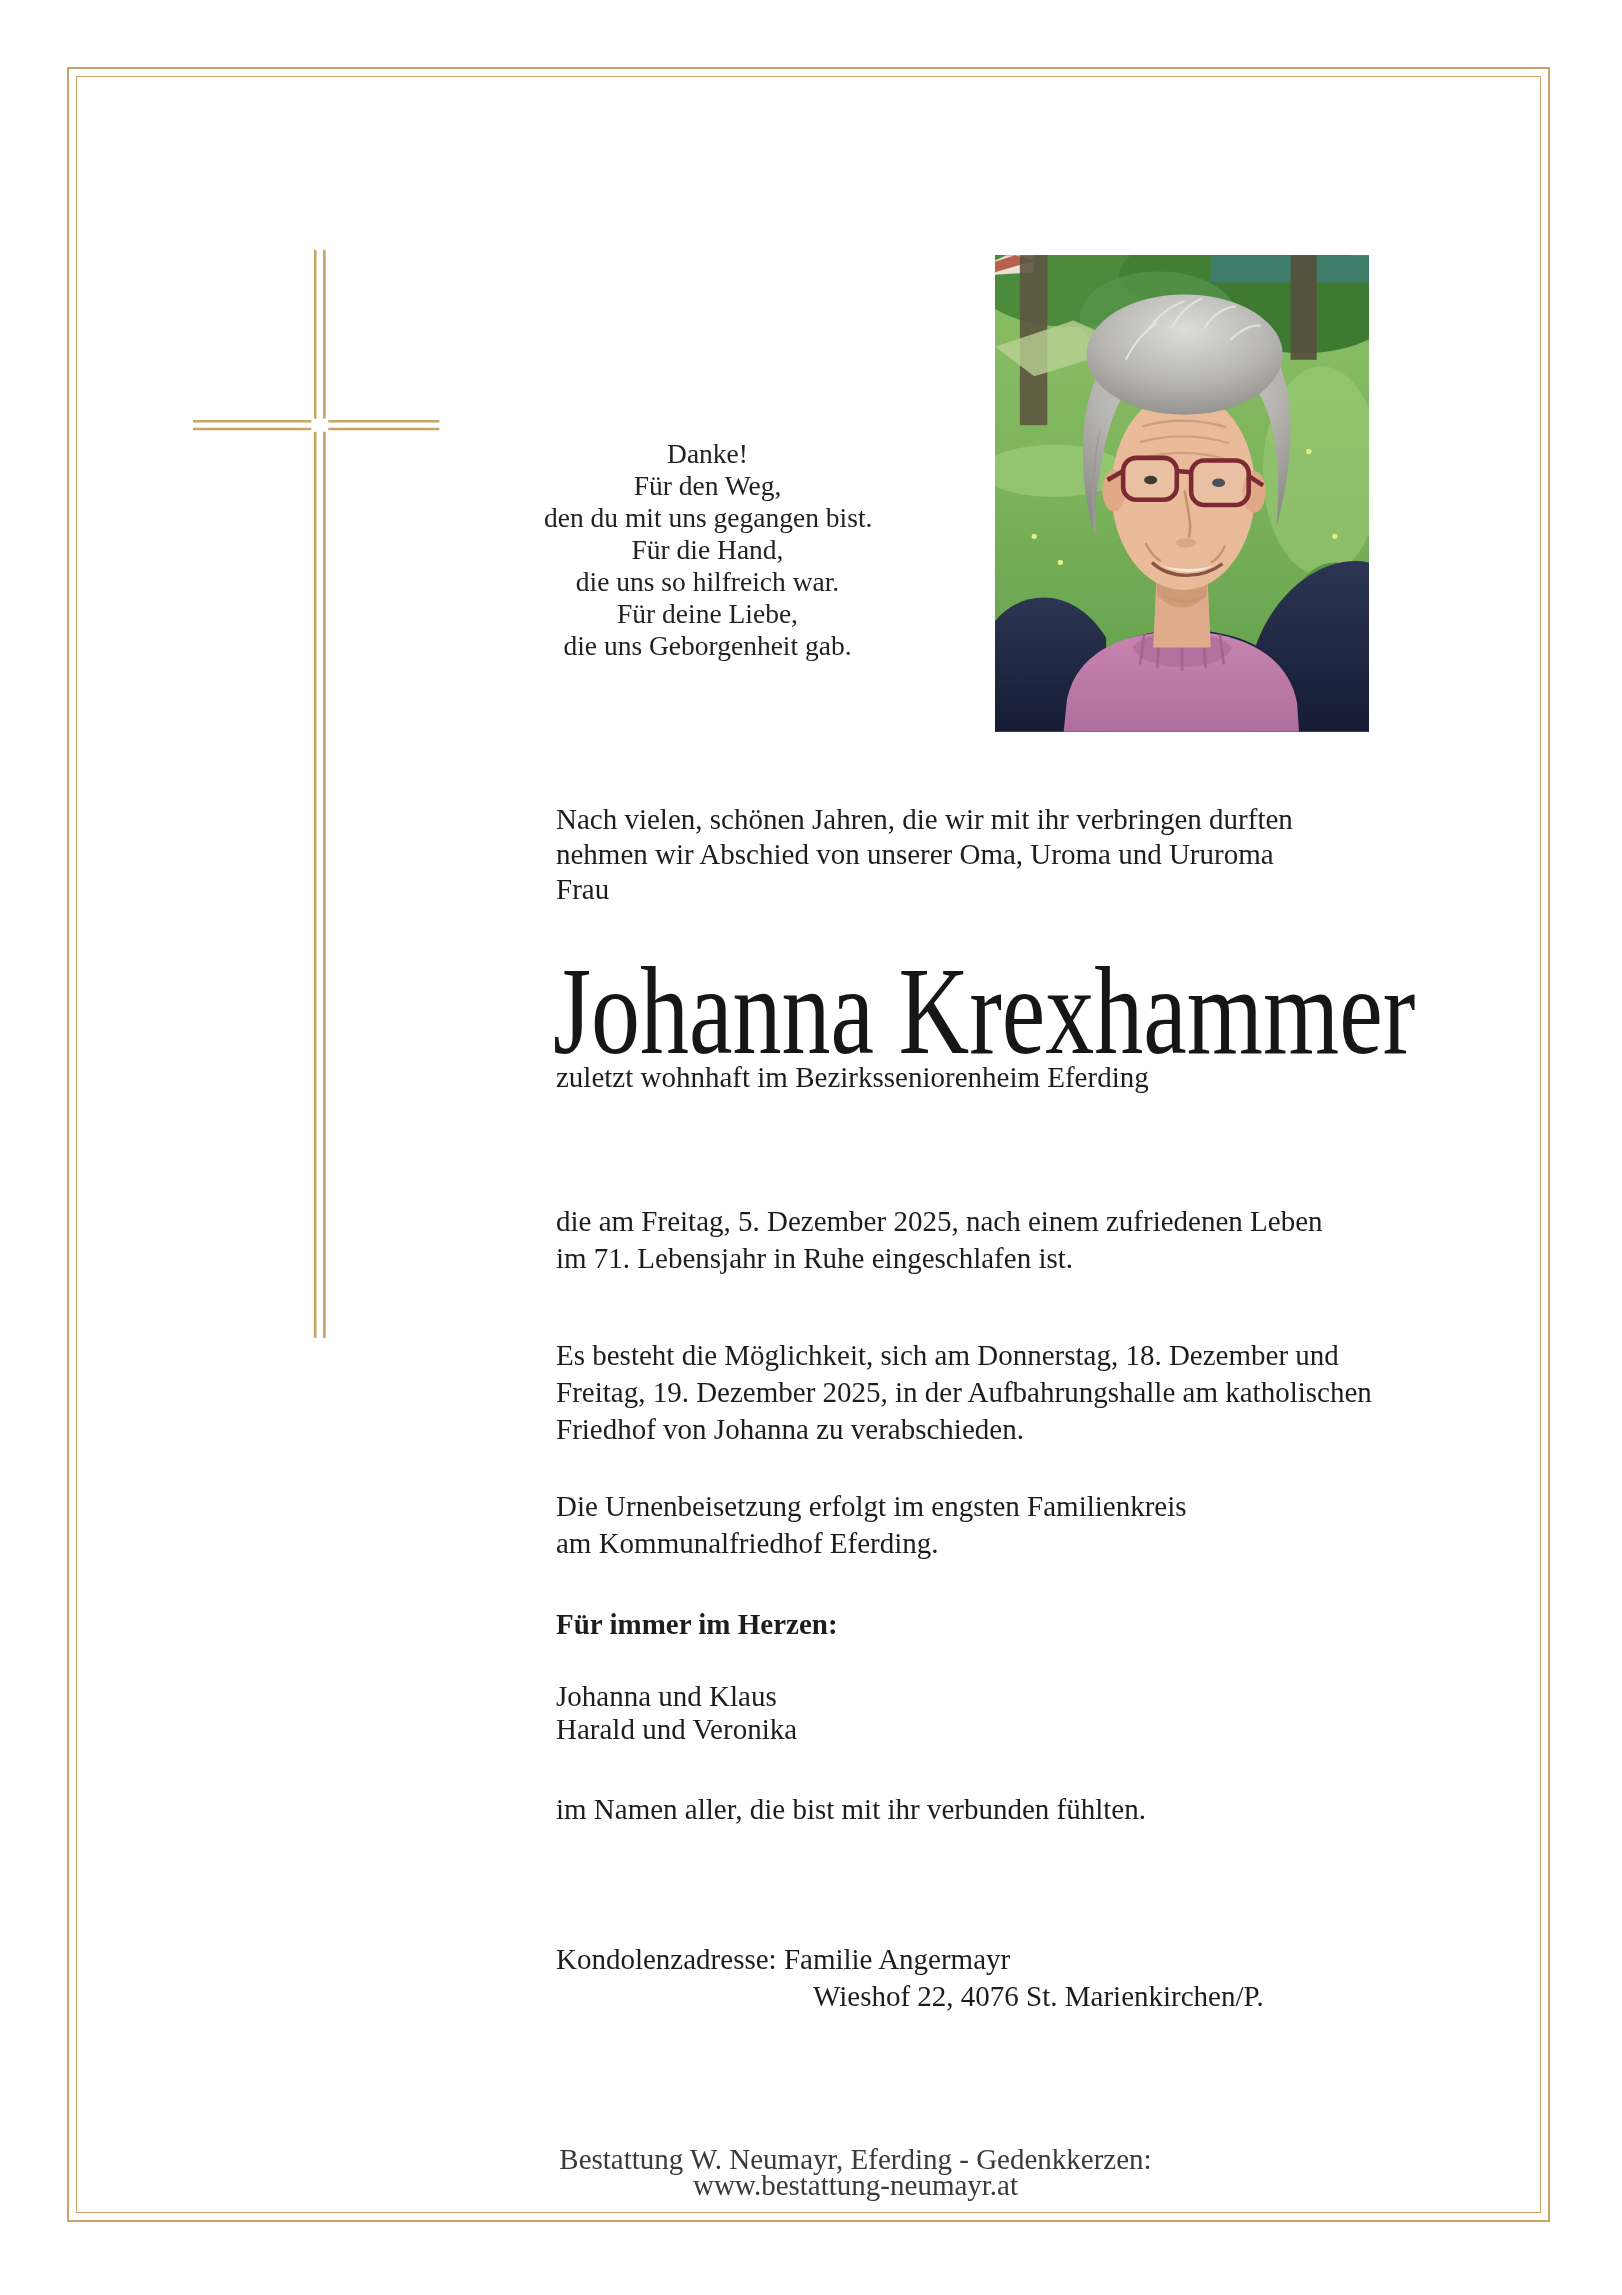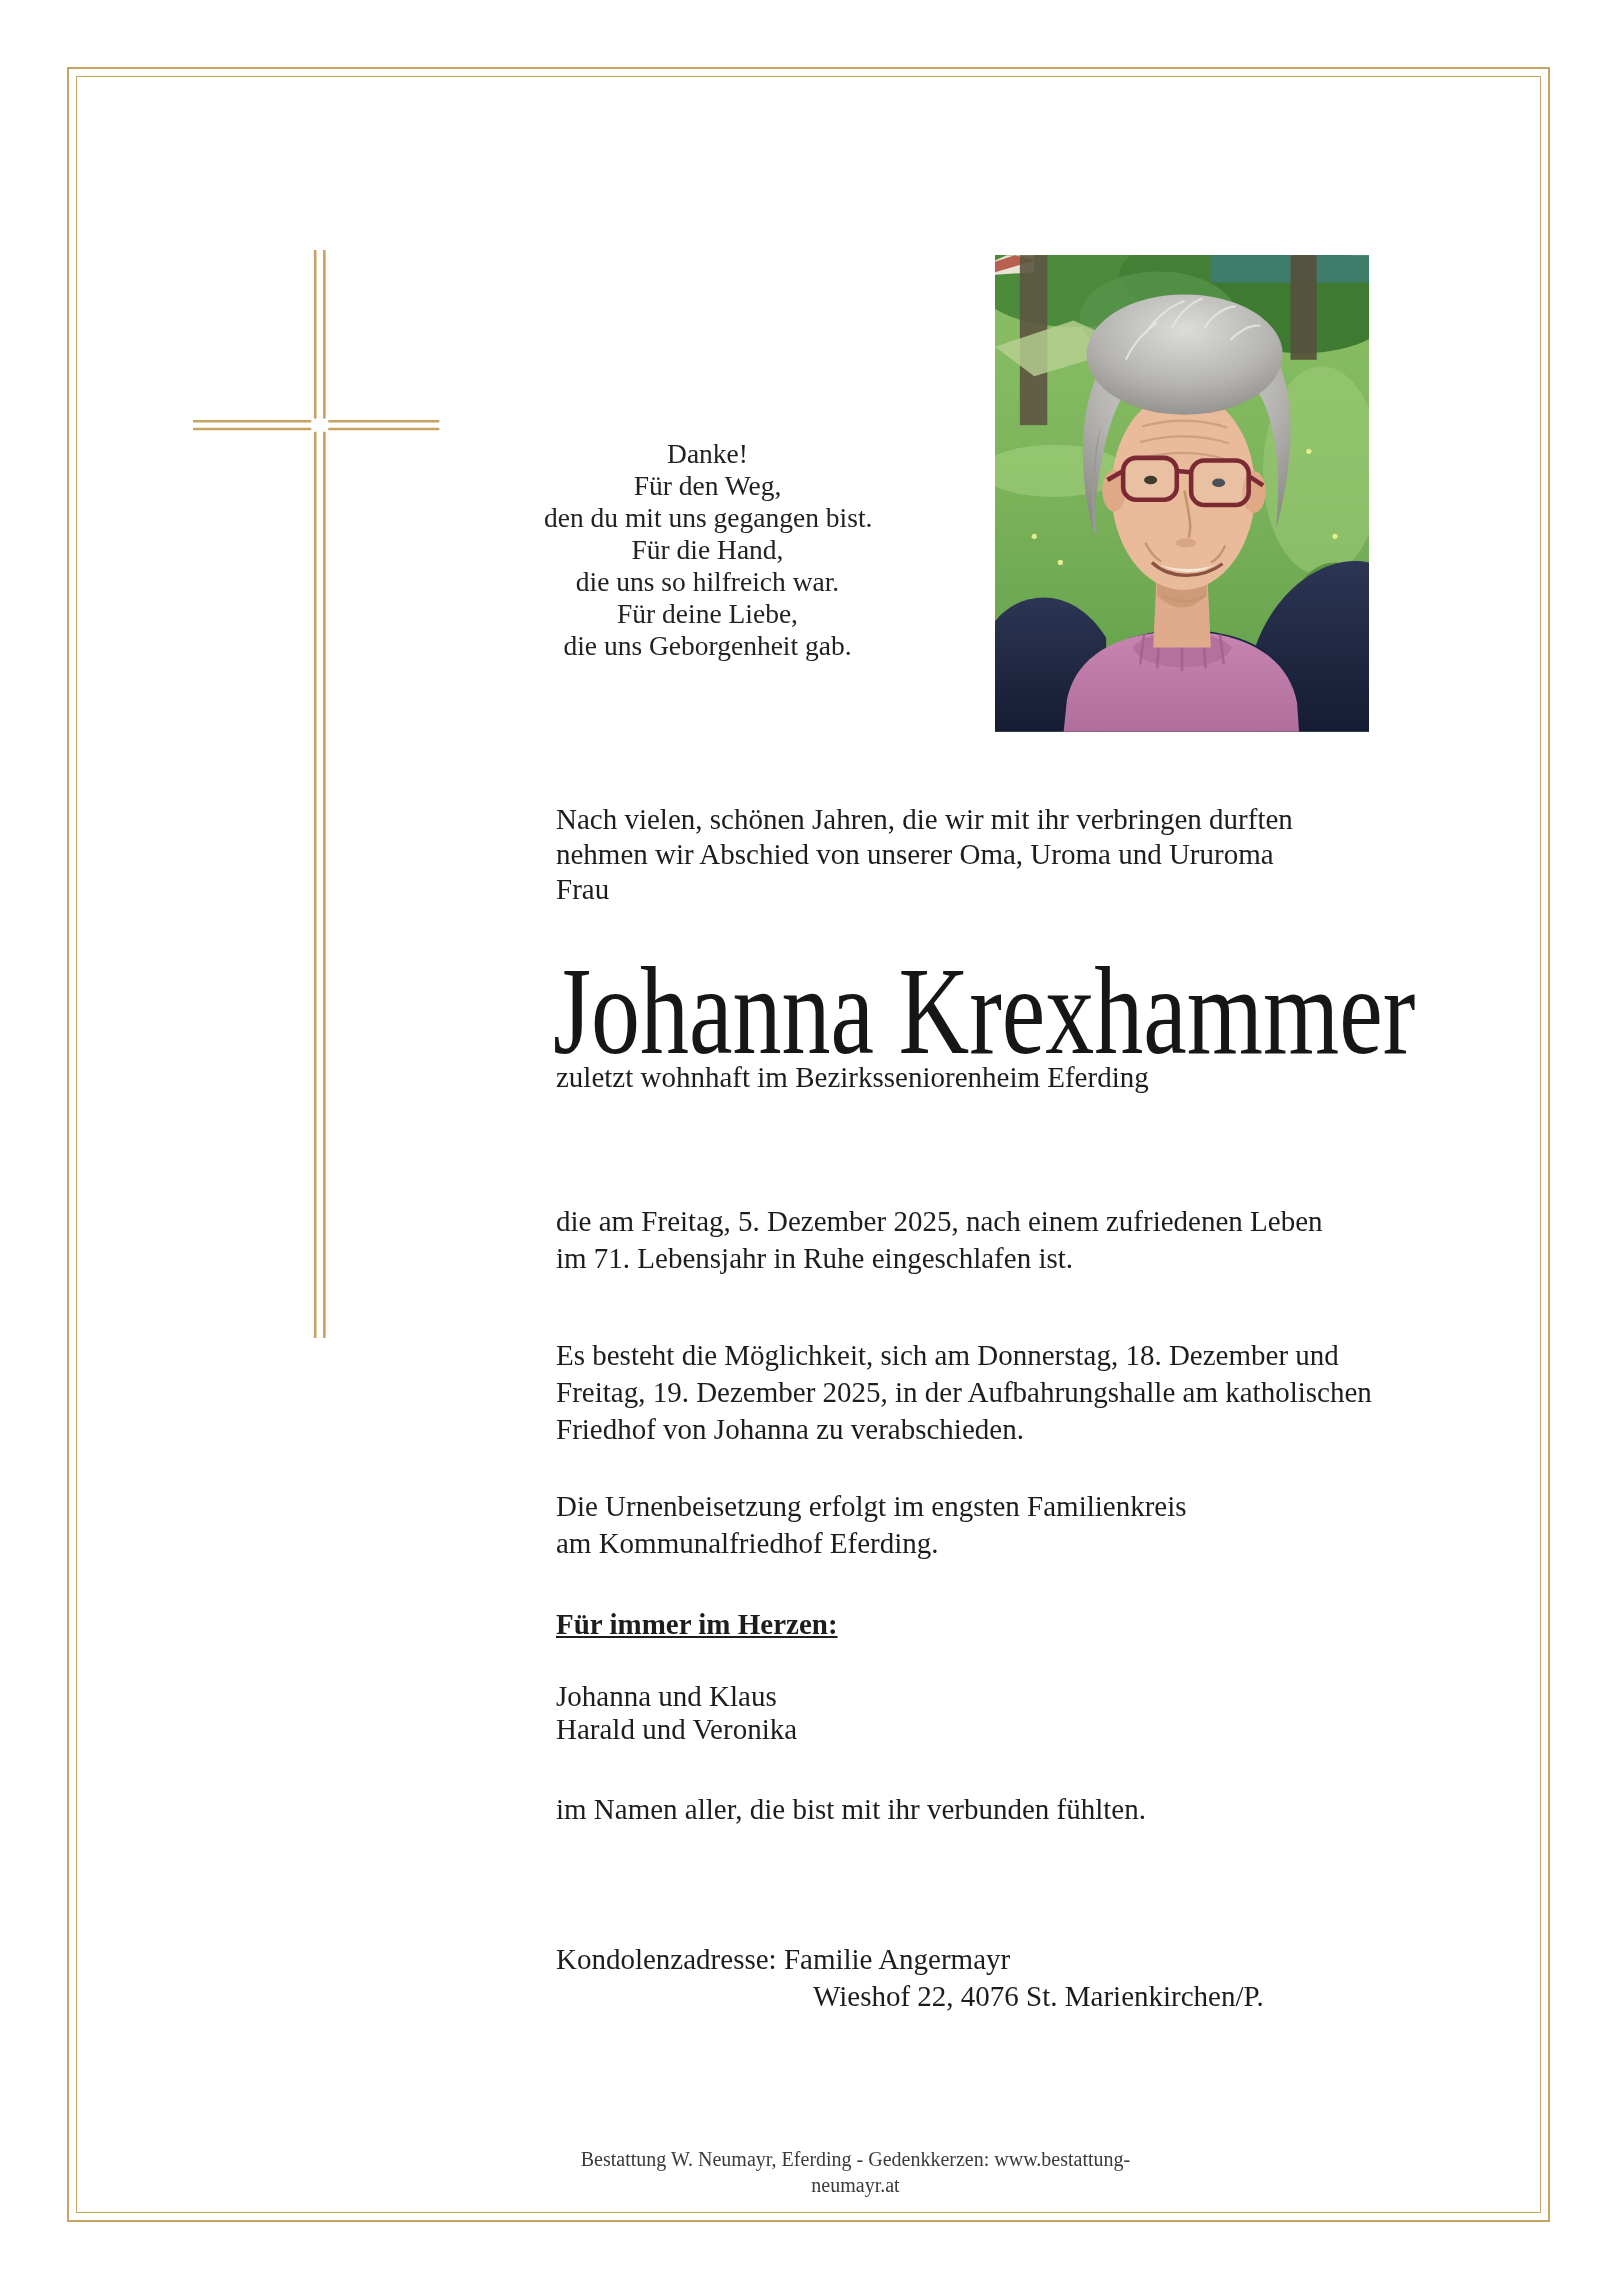--- a/index.html
+++ b/index.html
@@ -39,28 +39,28 @@
   .intro{top:802px;line-height:35px;}
   .name{
     position:absolute;left:553px;top:950px;
     font-size:124px;line-height:124px;white-space:nowrap;
     transform:scaleX(0.79);transform-origin:0 0;color:#161616;
   }
   .residence{top:1061px;font-size:29px;line-height:33px;}
   .p-death{top:1203px;}
   .p-farewell{top:1314px;margin-top:23px;}
   .p-burial{top:1488px;}
-  .herzen{top:1606px;font-weight:bold;text-decoration:underline;}
+  .herzen{top:1606px;font-weight:bold;}
   .names{top:1680px;line-height:33px;}
   .closing{top:1791px;}
   .kondolenz{top:1941px;line-height:37px;}
   .kondolenz .indent{padding-left:257px;}
   .footer{
     position:absolute;left:556px;top:2146px;width:599px;
-    font-size:20px;line-height:26px;text-align:center;color:#3a3a3a;
+    font-size:29px;line-height:26px;text-align:center;color:#3a3a3a;
   }
   .nowrap{white-space:nowrap;}
 </style>
 </head>
 <body>
 
 <div class="page">
 
   <div class="frame-outer">
     <div class="frame-inner"></div>

